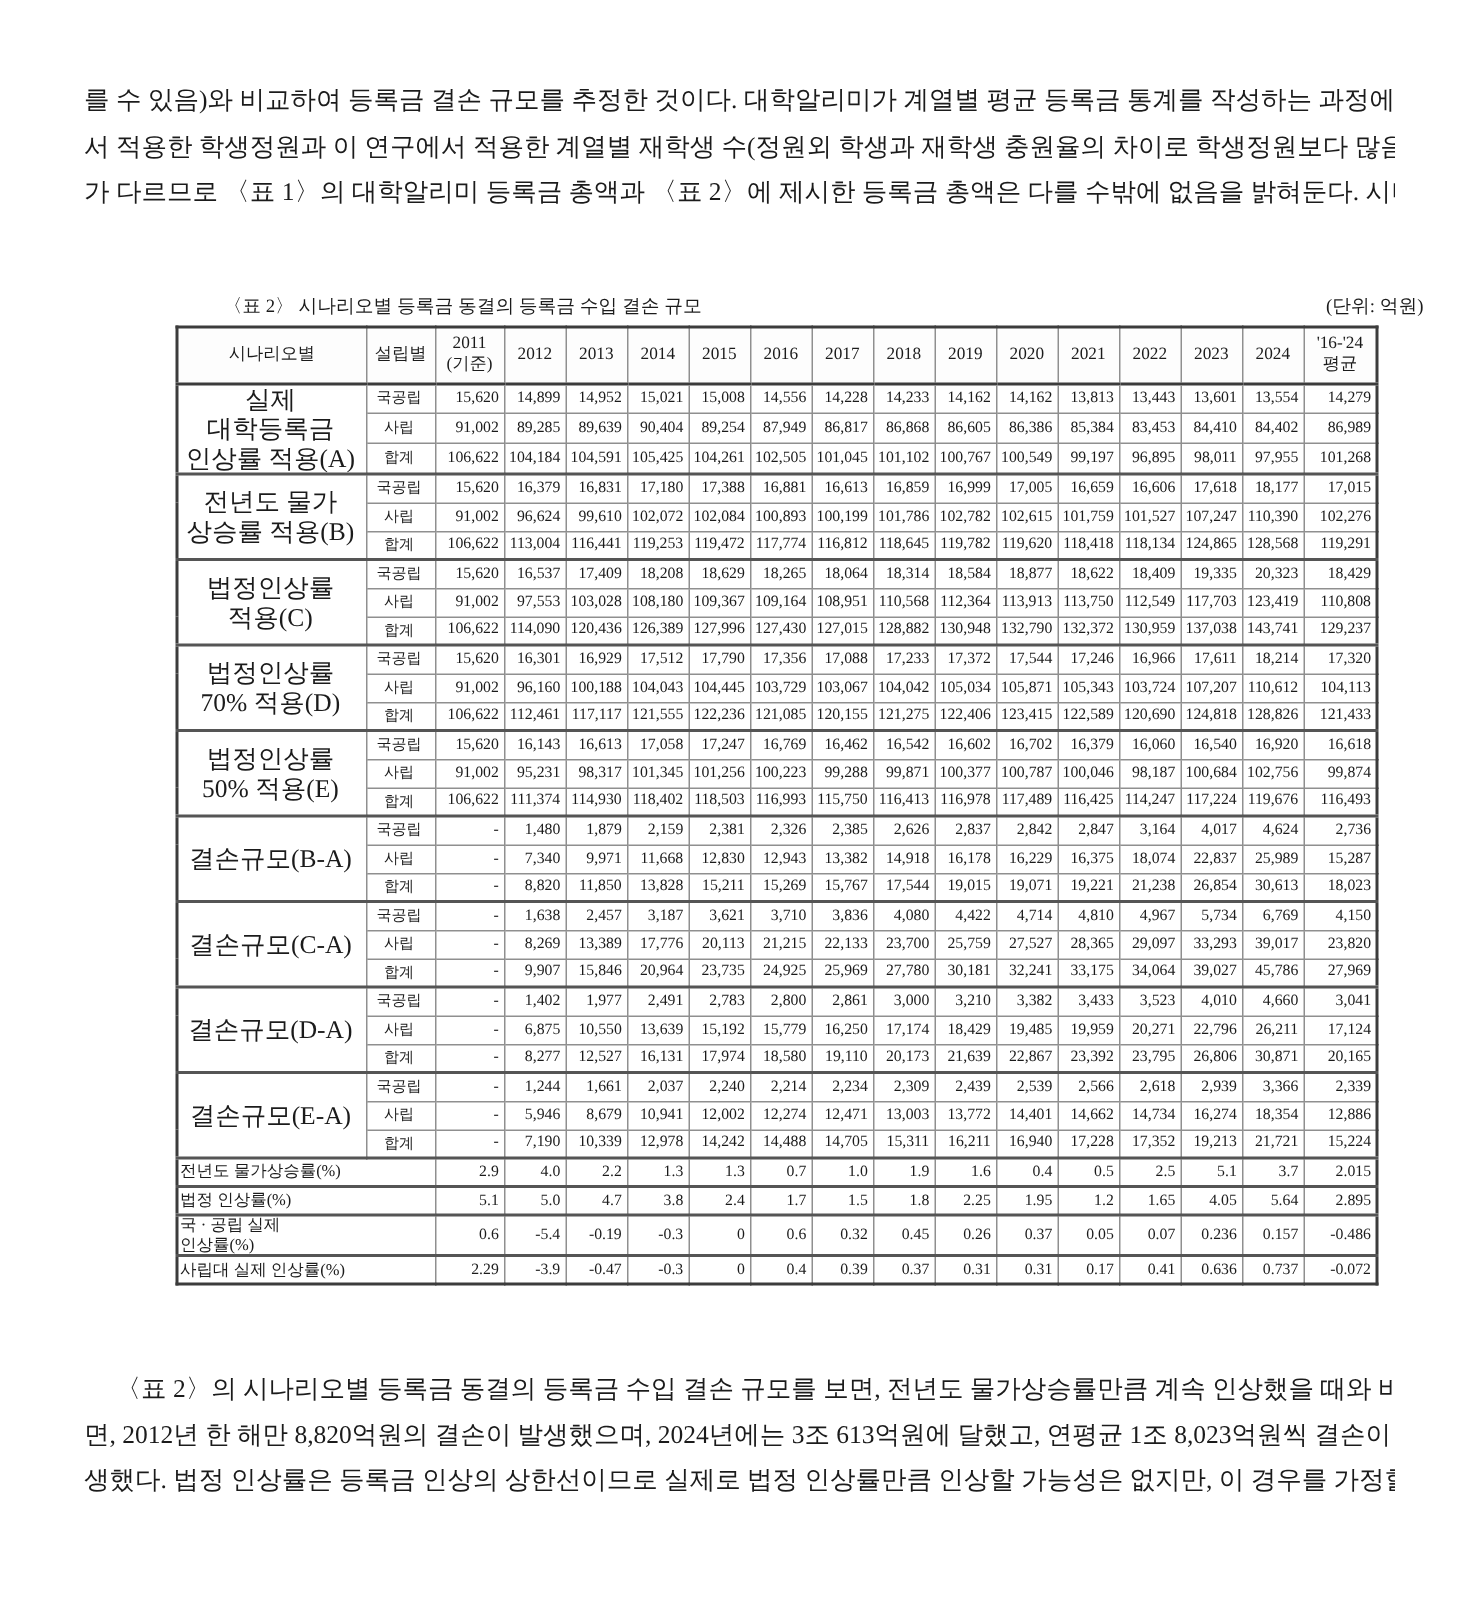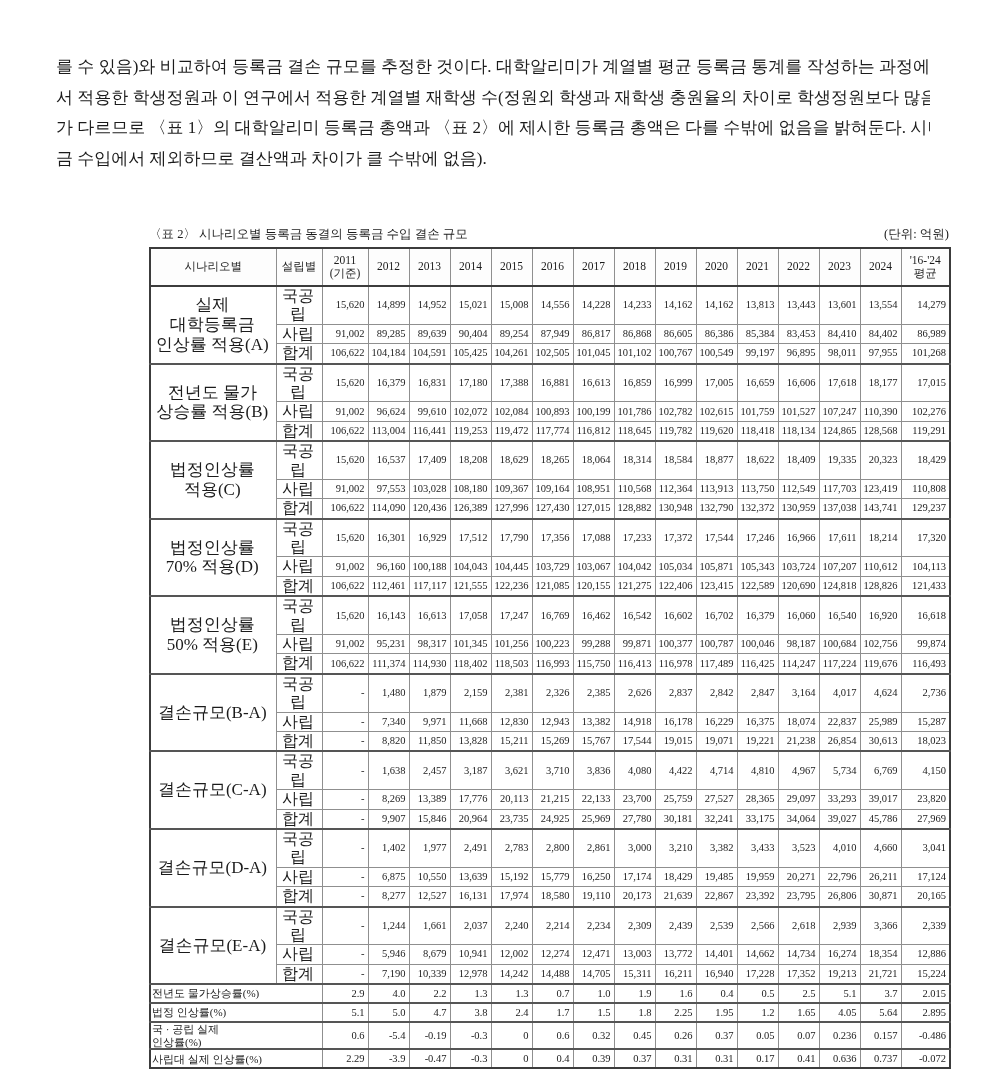--- a/index.html
+++ b/index.html
@@ -19,60 +19,59 @@
   .para .line.indent{padding-left:21px;}
   
   .table-caption{
     width:800px;margin:52px 0 4px 93px;
     display:flex;justify-content:space-between;align-items:flex-end;
     font-size:12.5px;
   }
   
   table.data{
     border-collapse:collapse;table-layout:fixed;
-    width:800px;margin-left:93px;
+    width:800px;margin-left:61px;
     font-size:10.5px;
   }
   table.data{border:2px solid #3c3c3c;}
   table.data th,table.data td{
     border:1px solid #8f8f8f;
     padding:0 3px 0 1px;height:19px;box-sizing:border-box;
     overflow:hidden;line-height:1.15;
   }
   table.data thead th{
     text-align:center;font-weight:normal;font-size:11.5px;
     white-space:pre-line;padding:2px 1px;height:38px;
     border-bottom:2px solid #3c3c3c;background:#fdfdfd;
   }
   tbody.grp{border-top:2px solid #555;}
   tbody.summary{border-top:2px solid #555;}
   td.num{text-align:right;font-variant-numeric:tabular-nums;}
   th.scn{
     text-align:center;font-weight:normal;font-size:17px;
     white-space:pre-line;padding:1px 2px;
   }
-  td.typ{text-align:center;font-size:16px;}
+  td.typ{text-align:center;font-size:10px;}
   th.sumlbl{
     text-align:left;font-weight:normal;font-size:11px;
     white-space:pre-line;padding:1px 2px;
   }
   .closing{margin-top:54px;}
   col.c-scn{width:126px}col.c-typ{width:46px}
   col.c-y0{width:46px}col.c-y{width:41px}col.c-avg{width:49px}
 </style>
 </head>
 <body>
 
 <div class="page">
 
   <div class="para">
       <div class="line">를 수 있음)와 비교하여 등록금 결손 규모를 추정한 것이다. 대학알리미가 계열별 평균 등록금 통계를 작성하는 과정에</div>
       <div class="line">서 적용한 학생정원과 이 연구에서 적용한 계열별 재학생 수(정원외 학생과 재학생 충원율의 차이로 학생정원보다 많음)</div>
       <div class="line">가 다르므로 〈표 1〉의 대학알리미 등록금 총액과 〈표 2〉에 제시한 등록금 총액은 다를 수밖에 없음을 밝혀둔다. 시나리</div>
-      <div class="line short">금 수입에서 제외하므로 결산액과 차이가 클 수밖에 없음).</div>
     </div>
 
   <div class="table-caption">
     <span>〈표 2〉 시나리오별 등록금 동결의 등록금 수입 결손 규모</span>
     <span>(단위: 억원)</span>
   </div>
 
   <table class="data">
       <colgroup>
         <col class="c-scn">

